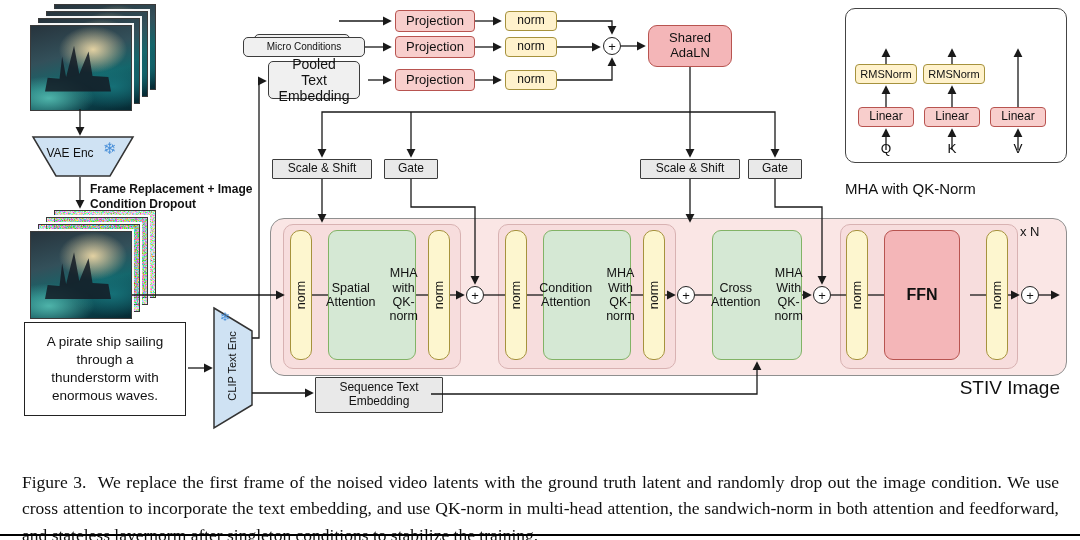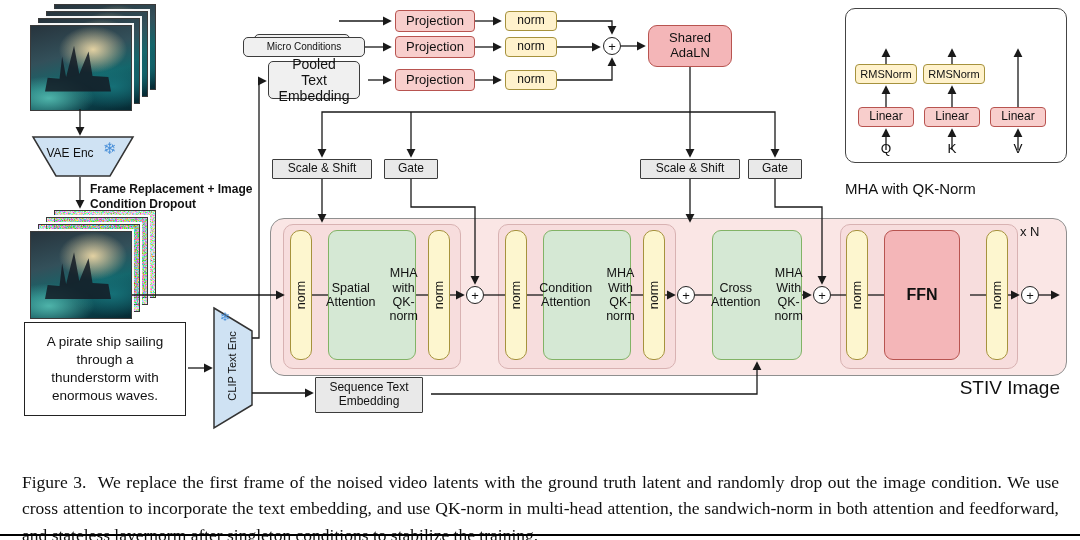--- a/index.html
+++ b/index.html
@@ -92,21 +92,21 @@
   <div class="snow" style="left:103px;top:139px;font-size:16px;">❄</div>
 
   <div class="label" style="left:90px;top:182px;width:168px;font-size:12px;font-weight:bold;line-height:1.25;">Frame Replacement + Image Condition Dropout</div>
 
   <div class="box" style="left:24px;top:322px;width:162px;height:94px;background:#fff;border:1.5px solid #222;
        font-size:13.5px;padding:16px;line-height:1.35;">A pirate ship sailing through a thunderstorm with enormous waves.</div>
 
   <div class="label" style="left:177px;top:360px;width:110px;font-size:11px;text-align:center;transform:rotate(-90deg);">CLIP Text Enc</div>
   <div class="snow" style="left:220px;top:310px;font-size:12px;">❄</div>
 
-  <div class="box grayflat" style="left:315px;top:377px;width:108px;height:36px;font-size:12px;padding:2px;">Sequence Text Embedding</div>
+  <div class="box grayflat" style="left:315px;top:377px;width:128px;height:36px;font-size:12px;padding:2px;">Sequence Text Embedding</div>
 
   <div class="box gray" style="left:254px;top:11px;width:96px;height:20px;font-size:12px;margin-top:23px;">Timestep</div>
   <div class="box gray" style="left:243px;top:37px;width:122px;height:20px;font-size:10px;">Micro Conditions</div>
   <div class="box gray" style="left:268px;top:61px;width:92px;height:38px;font-size:14px;padding:12px;">Pooled Text Embedding</div>
 
   <div class="box pinkbox" style="left:395px;top:10px;width:80px;height:22px;font-size:13px;">Projection</div>
   <div class="box pinkbox" style="left:395px;top:36px;width:80px;height:22px;font-size:13px;">Projection</div>
   <div class="box pinkbox" style="left:395px;top:69px;width:80px;height:22px;font-size:13px;">Projection</div>
 
   <div class="box yellow" style="left:505px;top:11px;width:52px;height:20px;font-size:12px;">norm</div>

